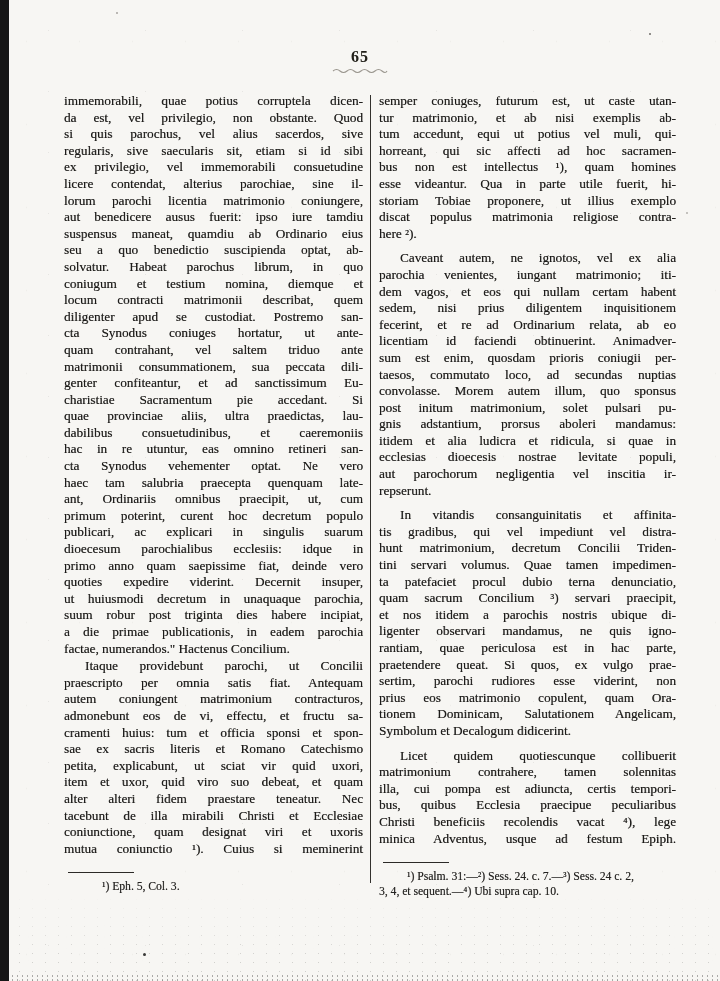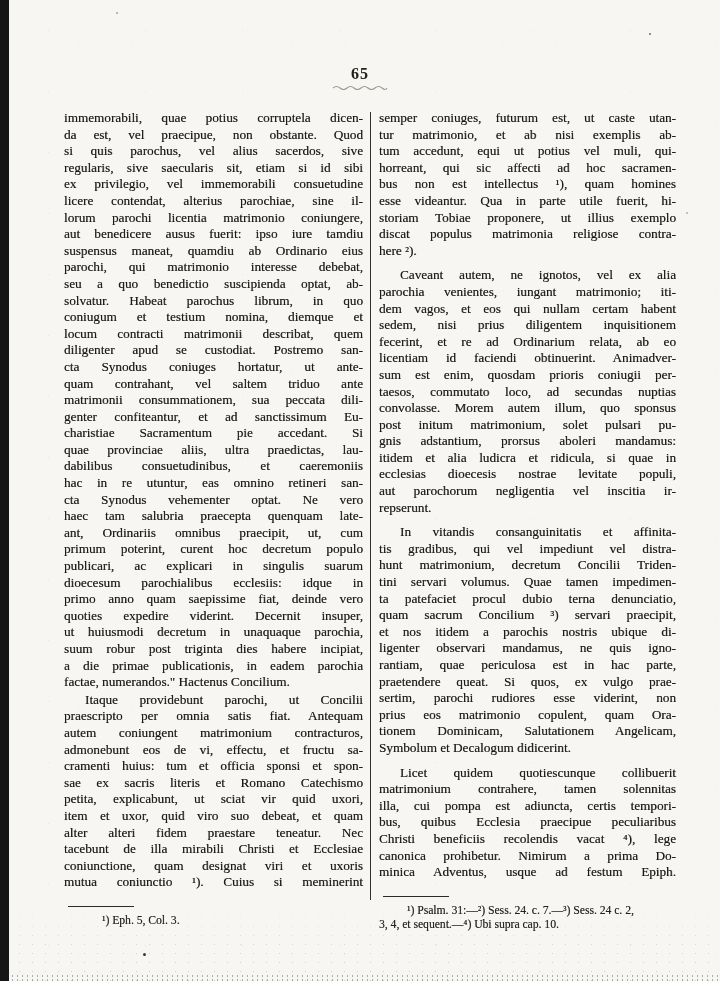--- a/index.html
+++ b/index.html
@@ -43,21 +43,21 @@
   }
   .speck{position:absolute;background:#6f6d68;border-radius:50%;z-index:2;}
   .speck.s1{left:649px;top:33px;width:2px;height:2px;}
   .speck.s2{left:116px;top:12px;width:2px;height:2px;opacity:.6;}
   .speck.s3{left:143px;top:953px;width:3px;height:3px;background:#3a3a38;}
   .speck.s4{left:686px;top:212px;width:2px;height:2px;opacity:.5;}
 
   
   .page-number-wrap{
     position:relative;z-index:4;
-    padding-top:65px;text-align:center;
+    padding-top:48px;text-align:center;
   }
   .page-number{
     font-size:16px;font-weight:bold;letter-spacing:1px;color:#222019;
   }
   .squiggle{display:block;margin:0 auto;margin-top:1px;}
 
   
   .columns{
     position:relative;z-index:4;
     display:flex;align-items:flex-start;
@@ -108,29 +108,28 @@
     <div class="page-number">65</div>
     <svg class="squiggle" width="58" height="7" viewBox="0 0 58 7">
       <path d="M2 4 Q5.5 1 9 4 T16 4 T23 4 T30 4 T37 4 T44 4 T51 4 T56 4" fill="none" stroke="#9a968e" stroke-width="1.1"></path>
     </svg>
   </div>
 
   <div class="columns">
     <div class="column left" id="col-left">
         <div class="para">
           <div class="line first">immemorabili, quae potius corruptela dicen-</div>
-          <div class="line">da est, vel praecipue, non obstante.  Quod</div>
+          <div class="line">da est, vel privilegio, non obstante.  Quod</div>
           <div class="line">si quis parochus, vel alius sacerdos, sive</div>
           <div class="line">regularis, sive saecularis sit, etiam si id sibi</div>
           <div class="line">ex privilegio, vel immemorabili consuetudine</div>
           <div class="line">licere contendat, alterius parochiae, sine il-</div>
           <div class="line">lorum parochi licentia matrimonio coniungere,</div>
           <div class="line">aut benedicere ausus fuerit: ipso iure tamdiu</div>
           <div class="line">suspensus maneat, quamdiu ab Ordinario eius</div>
-          <div class="line">parochi, qui matrimonio interesse debebat,</div>
           <div class="line">seu a quo benedictio suscipienda optat, ab-</div>
           <div class="line">solvatur.  Habeat parochus librum, in quo</div>
           <div class="line">coniugum et testium nomina, diemque et</div>
           <div class="line">locum contracti matrimonii describat, quem</div>
           <div class="line">diligenter apud se custodiat. Postremo san-</div>
           <div class="line">cta Synodus coniuges hortatur, ut ante-</div>
           <div class="line">quam contrahant, vel saltem triduo ante</div>
           <div class="line">matrimonii consummationem, sua peccata dili-</div>
           <div class="line">genter confiteantur, et ad sanctissimum Eu-</div>
           <div class="line">charistiae Sacramentum pie accedant.  Si</div>
@@ -214,21 +213,20 @@
           <div class="line">prius eos matrimonio copulent, quam Ora-</div>
           <div class="line">tionem Dominicam, Salutationem Angelicam,</div>
           <div class="line short">Symbolum et Decalogum didicerint.</div>
         </div>
         <div class="para indent">
           <div class="line first">Licet quidem quotiescunque collibuerit</div>
           <div class="line">matrimonium contrahere, tamen solennitas</div>
           <div class="line">illa, cui pompa est adiuncta, certis tempori-</div>
           <div class="line">bus, quibus Ecclesia praecipue peculiaribus</div>
           <div class="line">Christi beneficiis recolendis vacat ⁴), lege</div>
-          <div class="line">canonica prohibetur.  Nimirum a prima Do-</div>
           <div class="line">minica Adventus, usque ad festum Epiph.</div>
         </div>
         <div class="fn-sep"></div>
         <div class="footnote">
           <div class="fn-line fn-first">¹) Psalm. 31:—²) Sess. 24. c. 7.—³) Sess. 24 c. 2,</div>
           <div class="fn-line">3, 4, et sequent.—⁴) Ubi supra cap. 10.</div>
         </div>
       </div>
   </div>
 </div>

